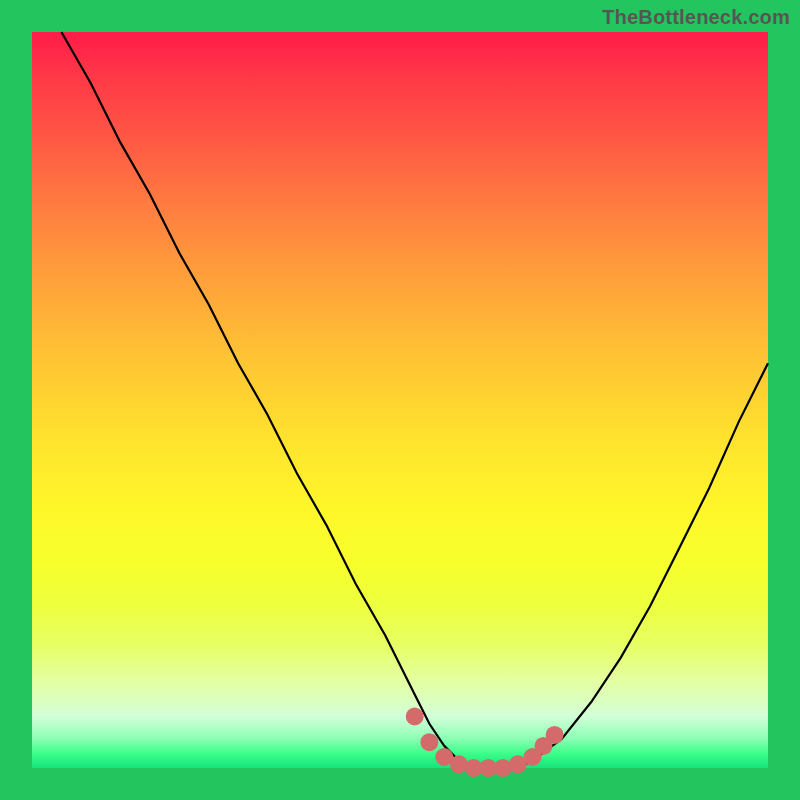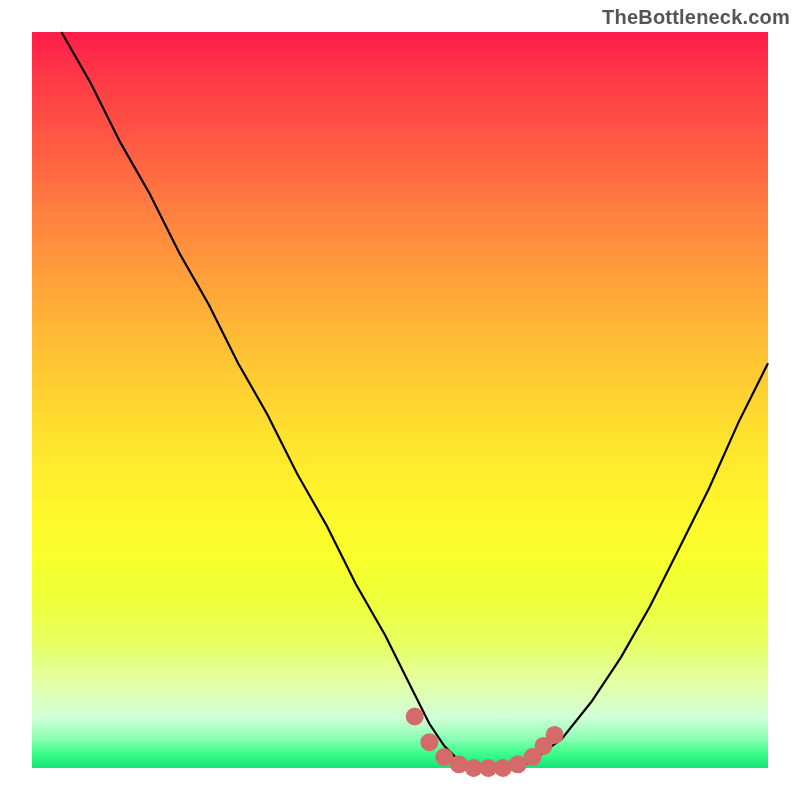--- a/index.html
+++ b/index.html
@@ -8,21 +8,21 @@
     width: 800px;
     height: 800px;
     background: #000;
     overflow: hidden;
     font-family: Arial, Helvetica, sans-serif;
   }
   .frame {
     position: absolute;
     left: 0; top: 0;
     width: 800px; height: 800px;
-    background: #ffffff;
+    background: #22c55e;
   }
   .watermark {
     position: absolute;
     top: 6px;
     right: 10px;
     color: #555;
     font-size: 20px;
     font-weight: 600;
     letter-spacing: 0.2px;
     user-select: none;

